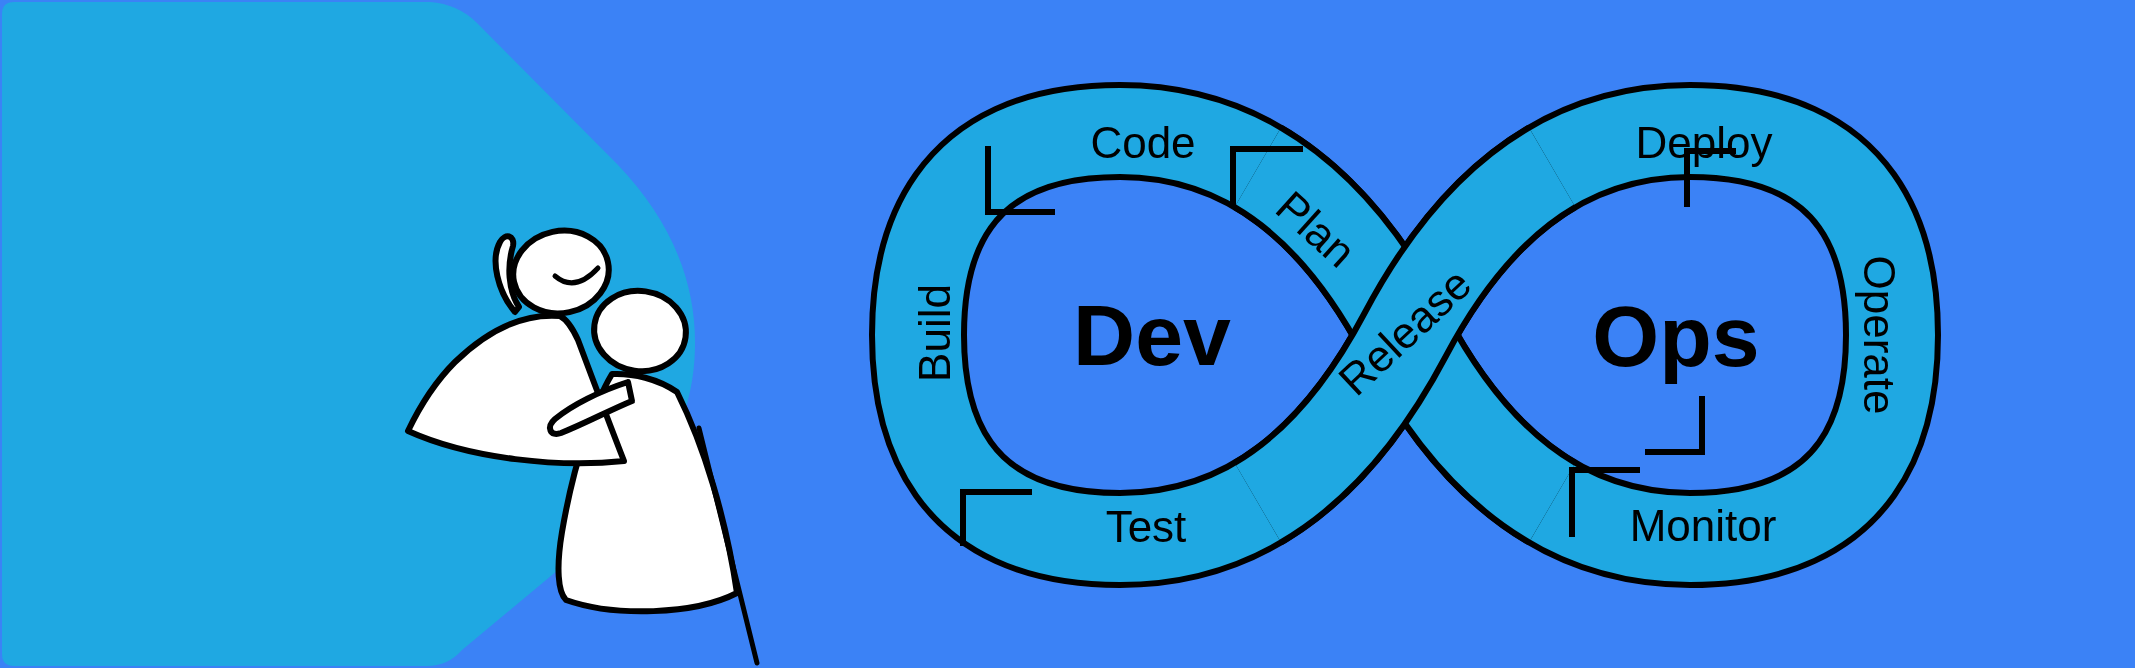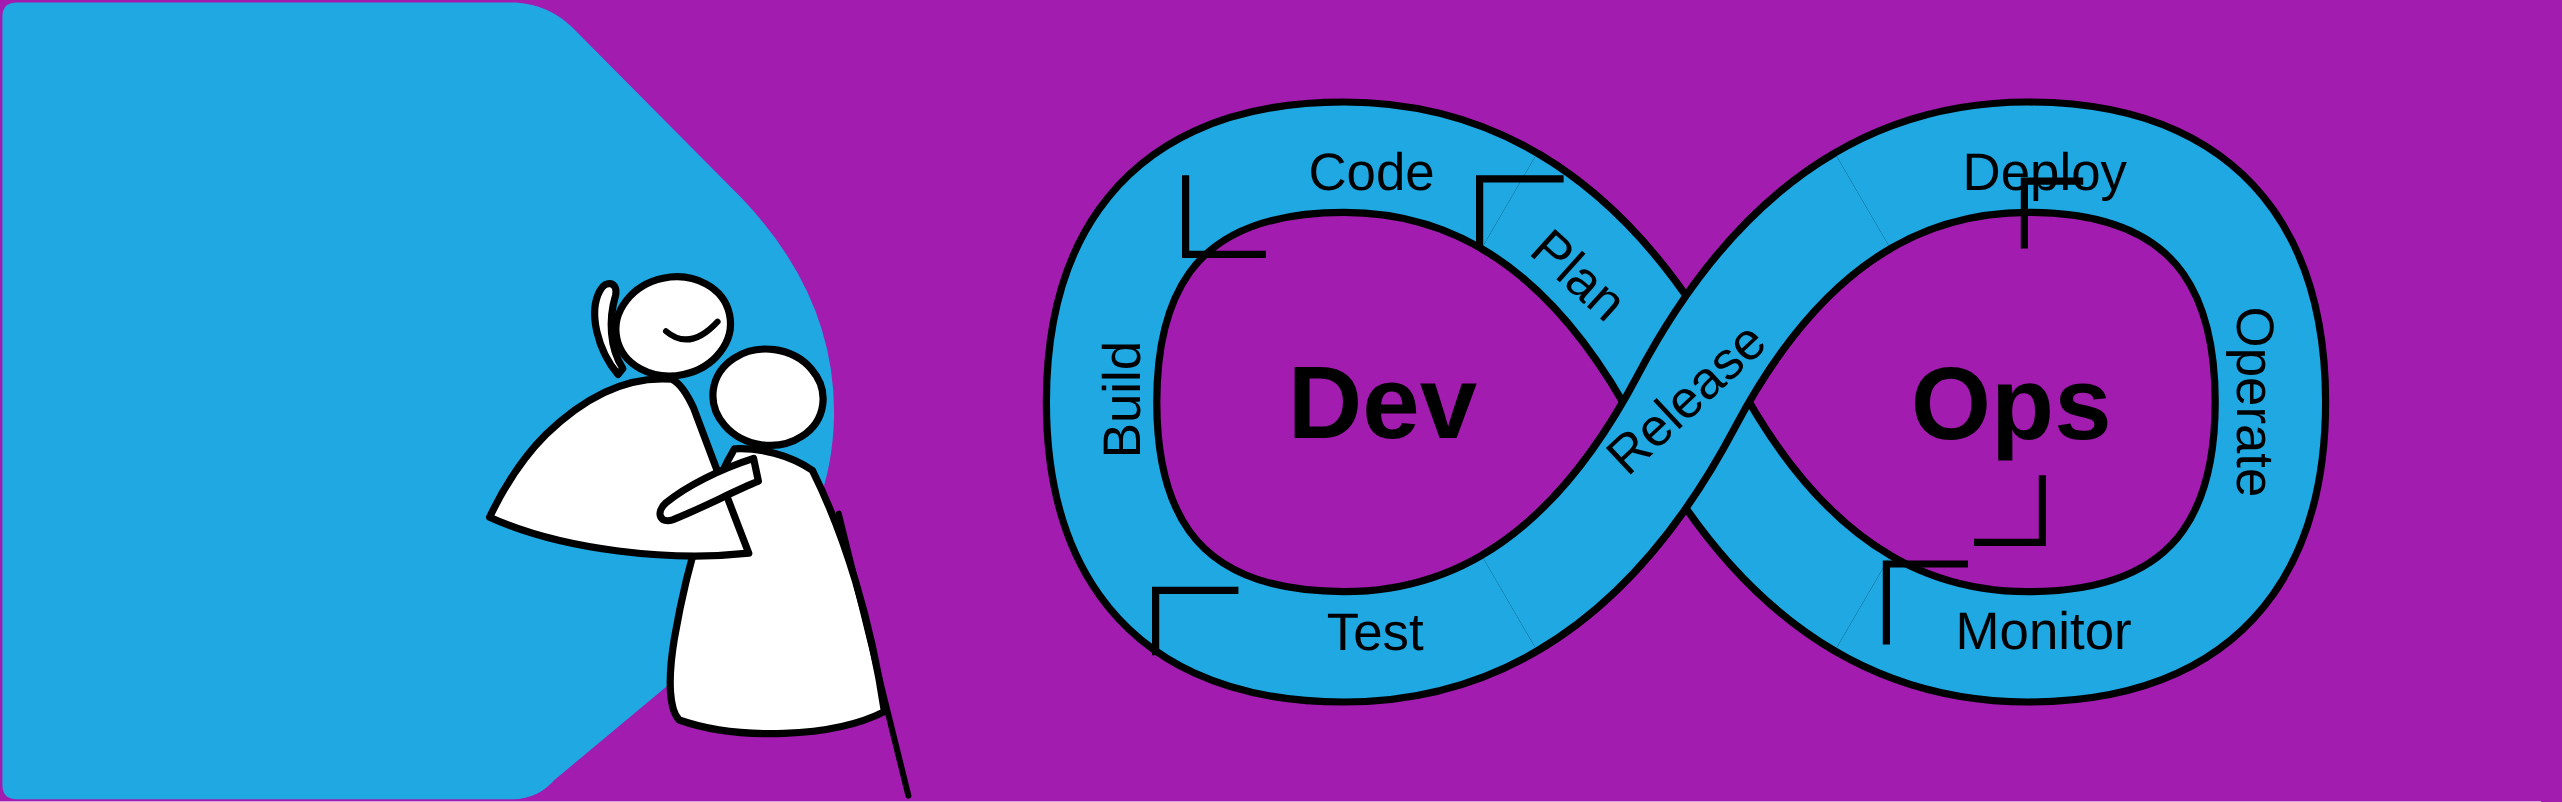--- a/index.html
+++ b/index.html
@@ -8,21 +8,21 @@
     background: #ffffff;
     width: 2135px;
     height: 668px;
     overflow: hidden;
     font-family: "Liberation Sans", sans-serif;
   }
   .stage {
     position: relative;
     width: 2135px;
     height: 668px;
-    background: #a21caf;
+    background: #3b82f6;
   }
   svg { display: block; }
   text {
     font-family: "Liberation Sans", "DejaVu Sans", sans-serif;
     fill: #000000;
   }
   .seg-label { font-size: 44px; font-weight: 400; }
   .loop-word { font-size: 86px; font-weight: 700; }
 </style>
 </head>

